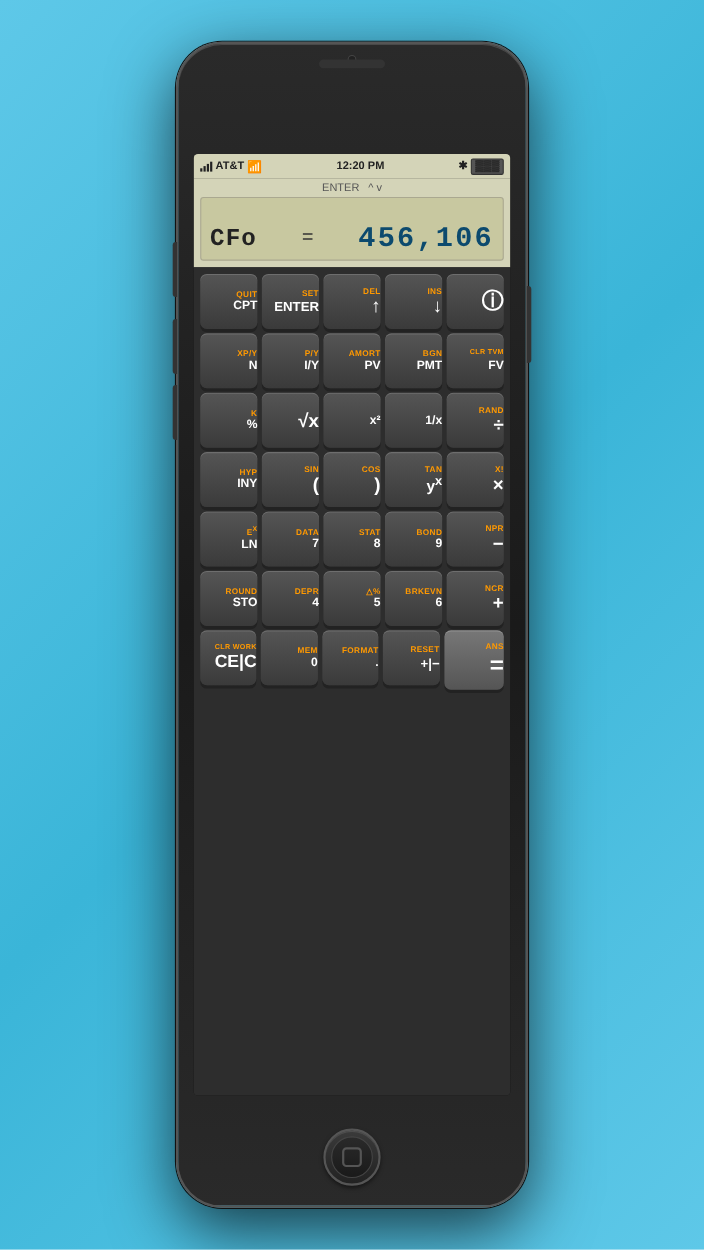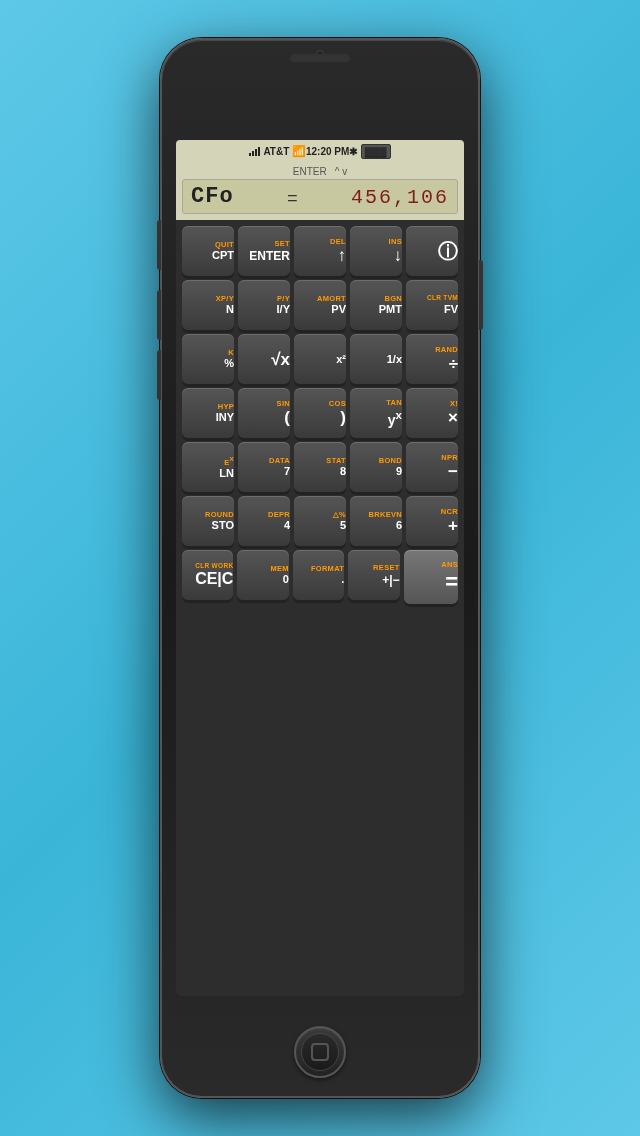--- a/index.html
+++ b/index.html
@@ -88,21 +88,21 @@
     
     .status-bar {
       background: #d4d4b8;
       height: 22px;
       display: flex;
       align-items: center;
       padding: 0 6px;
       font-size: 10px;
       font-weight: 600;
       color: #222;
-      justify-content: center;
+      justify-content: space-between;
     }
     .status-left { display: flex; align-items: center; gap: 3px; }
     .status-right { display: flex; align-items: center; gap: 3px; }
     .signal-bars { display: flex; align-items: flex-end; gap: 1px; height: 10px; }
     .signal-bars span {
       width: 2px;
       background: #222;
       display: block;
     }
 
@@ -122,37 +122,38 @@
     .display-screen {
       background: #c8c8a0;
       border: 1px solid #aaa890;
       border-radius: 3px;
       padding: 4px 8px;
       font-family: 'Courier New', monospace;
     }
     .display-cf-row {
       display: flex;
       justify-content: space-between;
-      align-items: flex-end;
+      align-items: center;
+      margin-top: 18px;
     }
     .display-label {
       font-size: 22px;
       font-weight: bold;
       color: #222;
       letter-spacing: 1px;
     }
     .display-equals {
       font-size: 18px;
       color: #333;
       margin: 0 4px;
     }
     .display-value {
-      font-size: 20px;
-      font-weight: normal;
-      color: #7f1d1d;
+      font-size: 26px;
+      font-weight: bold;
+      color: #0c4a6e;
       letter-spacing: 2px;
     }
 
     
     .calc-body {
       background: #2d2d2d;
       padding: 6px 6px 6px;
       flex: 1;
     }
 

